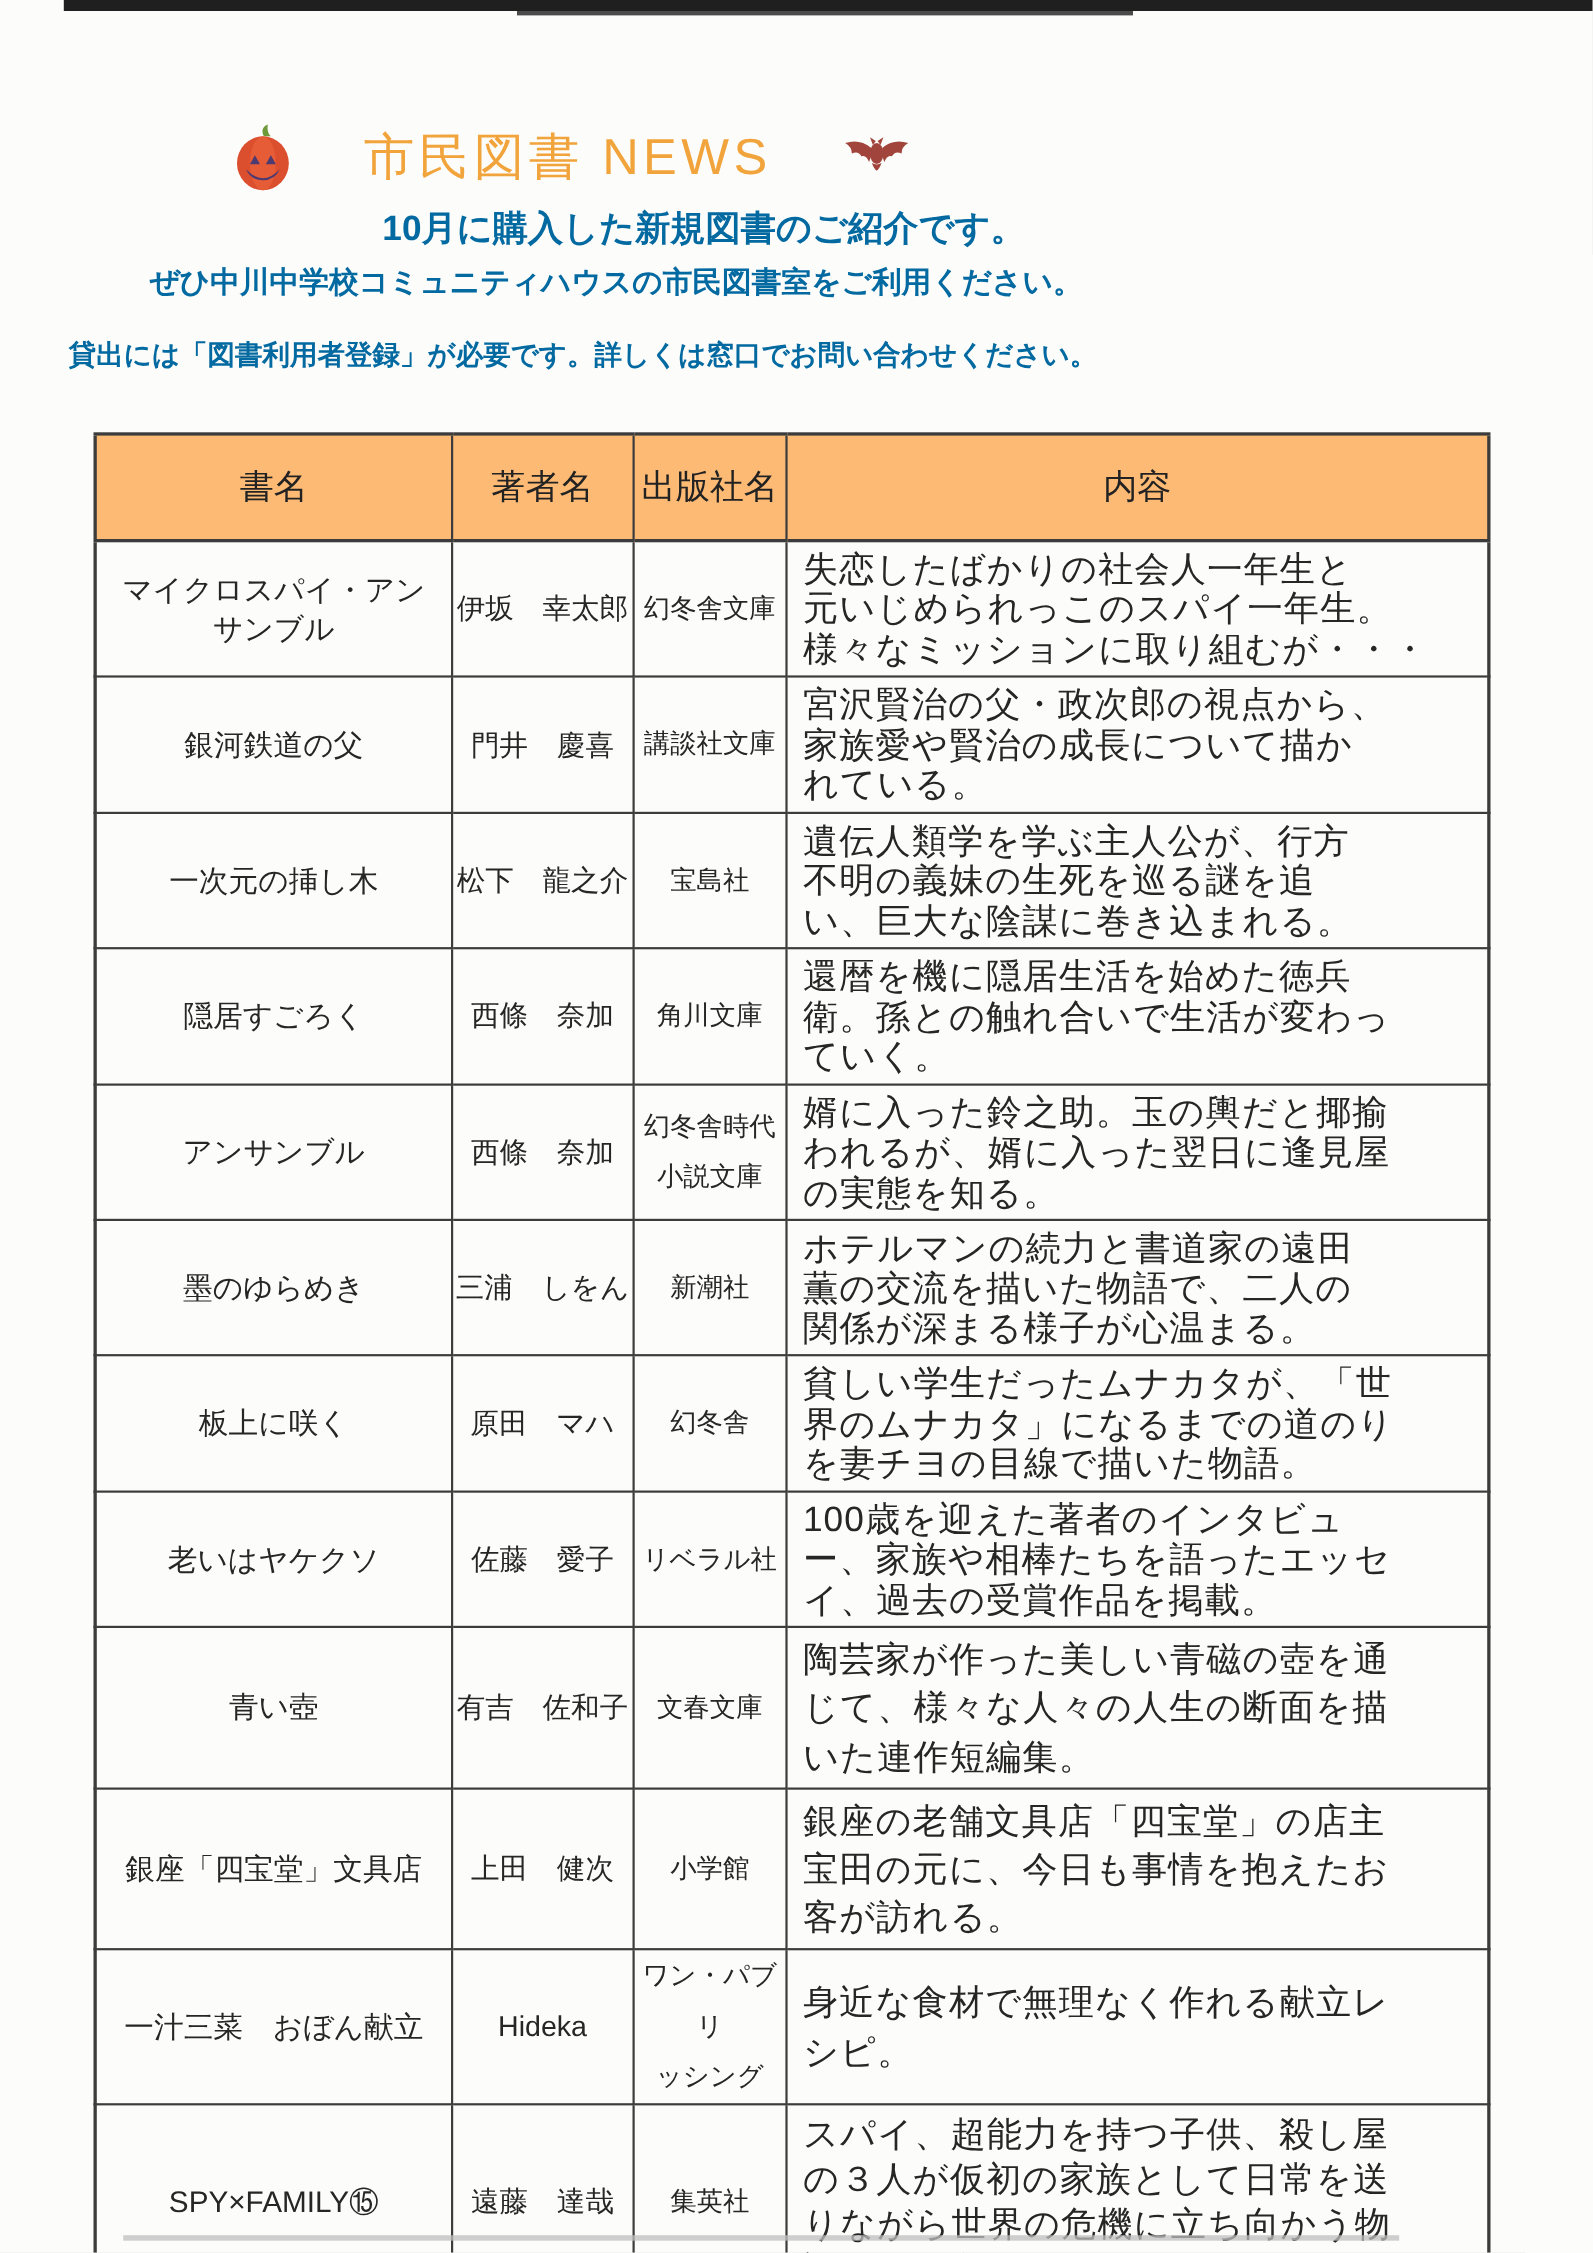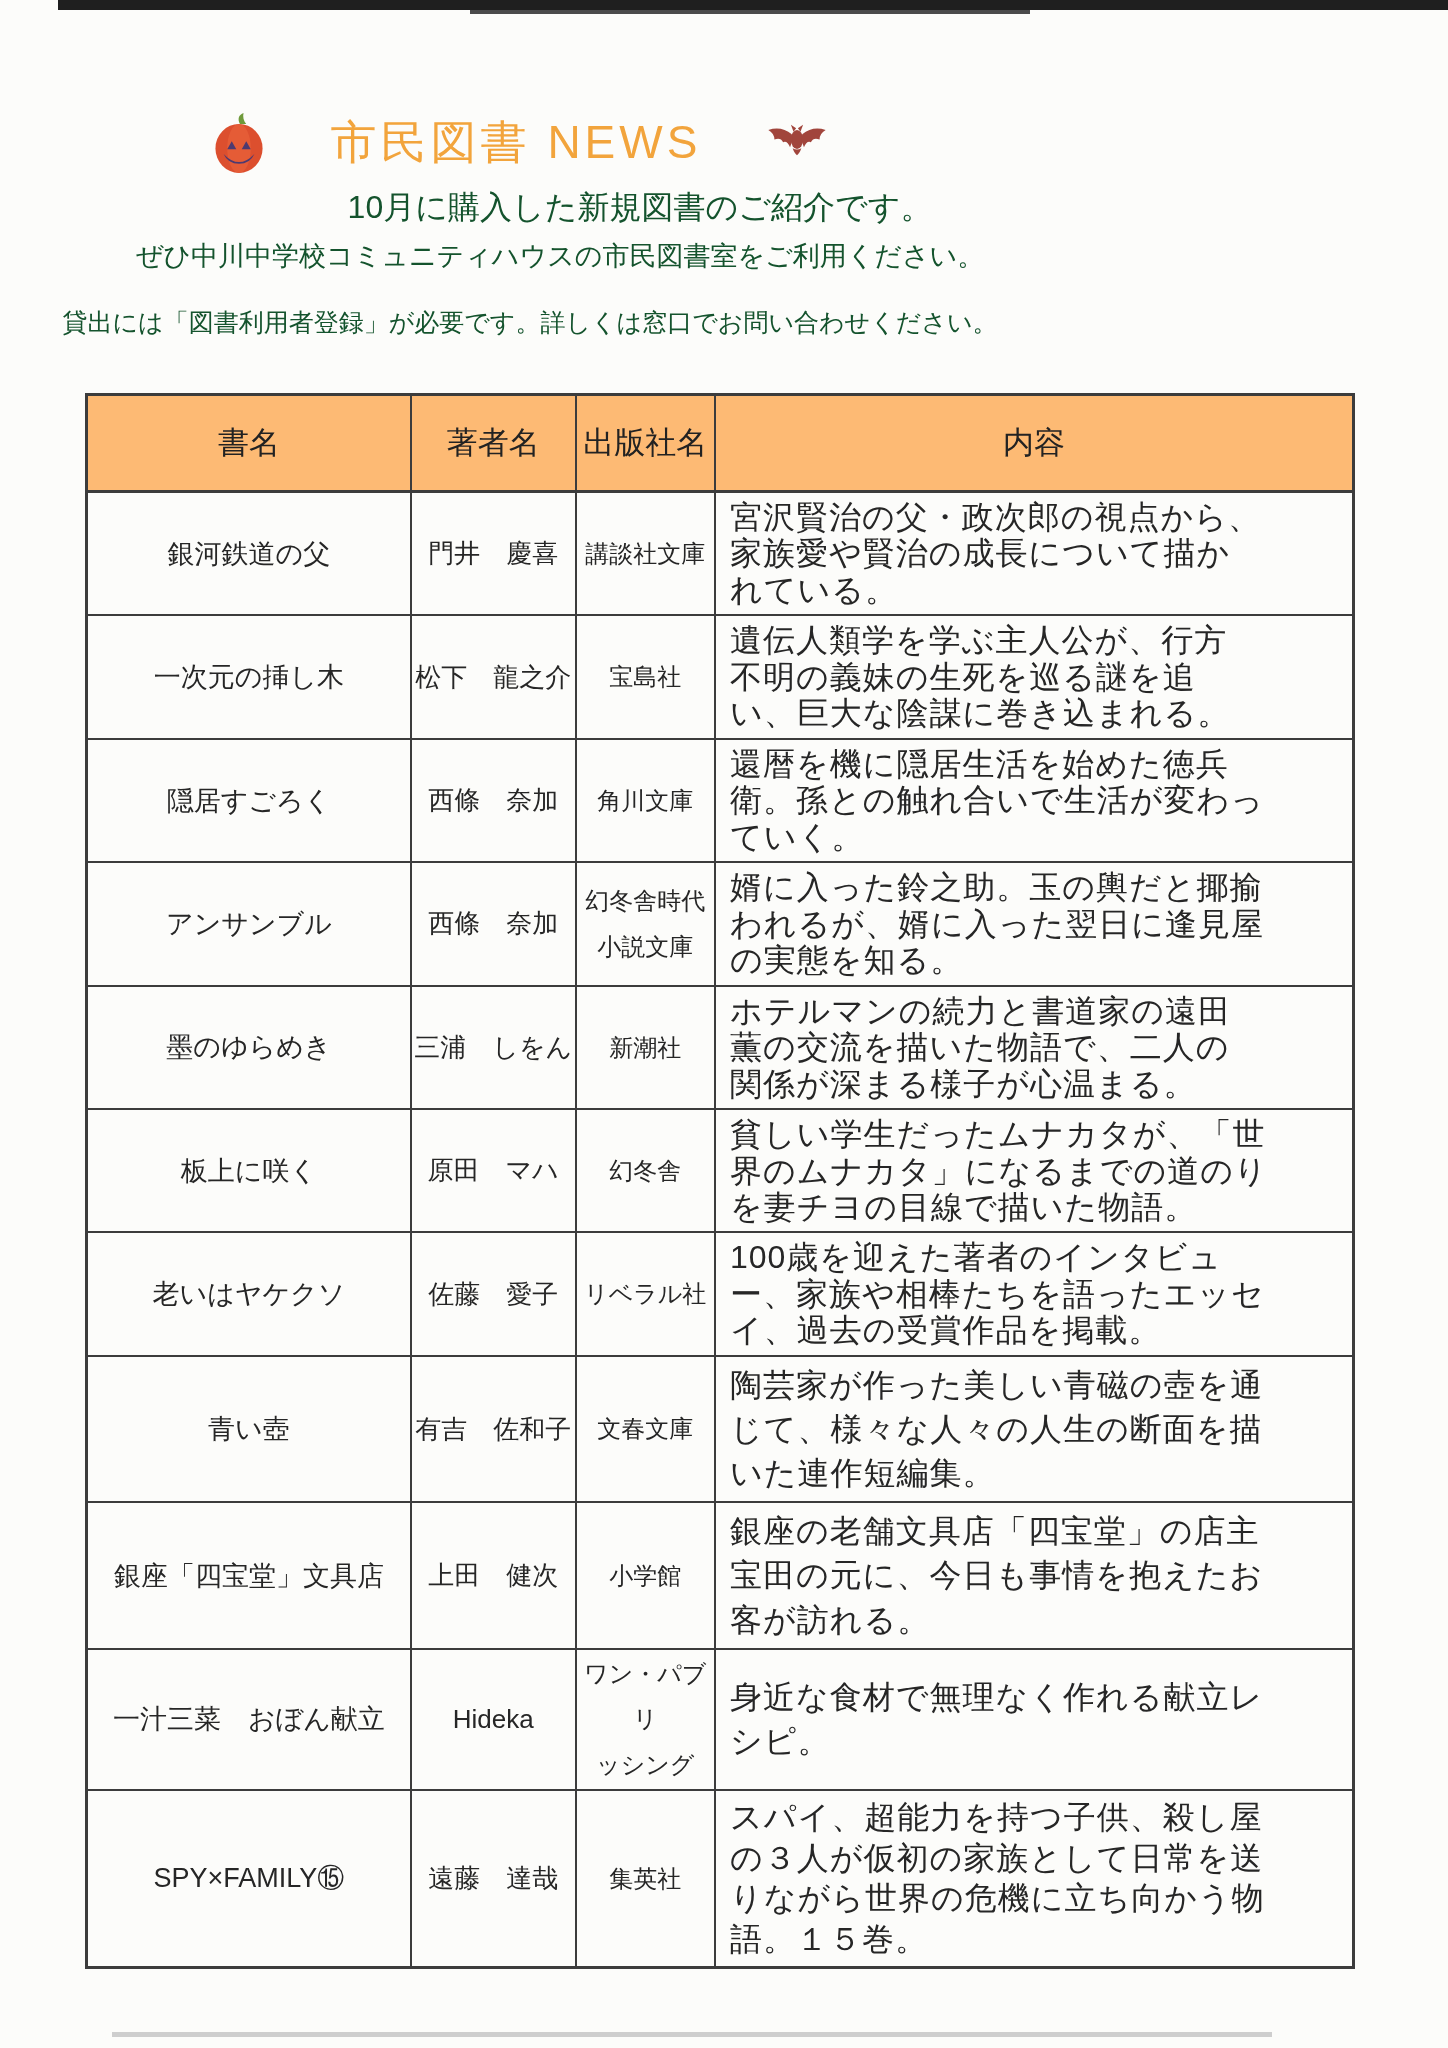--- a/index.html
+++ b/index.html
@@ -10,21 +10,21 @@
   }
   
   .scan-top{position:absolute;top:0;left:58px;right:0;height:10px;background:#1f1f1f;}
   .scan-top2{position:absolute;top:10px;left:470px;width:560px;height:4px;background:#2c2c2c;opacity:.85;}
   .scan-bottom{position:absolute;top:2032px;left:112px;width:1160px;height:5px;background:#bfbfbf;opacity:.75;}
 
   .masthead{display:flex;align-items:center;justify-content:center;gap:63px;margin:112px 0 0 0;width:1040px;}
   .masthead .icon{display:inline-flex;align-items:center;}
   .page-title{margin:0;font-size:46px;font-weight:500;letter-spacing:4px;color:#f2a43c;white-space:nowrap;}
 
-  .intro{margin:0;text-align:center;white-space:nowrap;color:#14532d;}
+  .intro{margin:0;text-align:center;white-space:nowrap;color:#0369a1;font-weight:bold;}
   .intro-1{width:1280px;margin-top:12px;font-size:32px;}
   .intro-2{width:1120px;margin-top:8px;font-size:27px;text-align:center;}
   .intro-3{width:1060px;margin-top:32px;font-size:25px;}
 
   table.book-table{
     border-collapse:collapse;table-layout:fixed;
     width:1270px;margin:54px 0 0 85px;
     border:3px solid #3c3c3c;
   }
   col.c1{width:25.6%}col.c2{width:13%}col.c3{width:11%}col.c4{width:50.4%}
@@ -93,20 +93,28 @@
     <thead>
       <tr>
         <th>書名</th>
         <th>著者名</th>
         <th>出版社名</th>
         <th>内容</th>
       </tr>
     </thead>
     <tbody>
       <tr class="tight">
+        <td class="c-title">マイクロスパイ・アンサンブル</td>
+        <td class="c-author">伊坂　幸太郎</td>
+        <td class="c-pub">幻冬舎文庫</td>
+        <td class="c-desc">失恋したばかりの社会人一年生と
+元いじめられっこのスパイ一年生。
+様々なミッションに取り組むが・・・</td>
+      </tr>
+      <tr class="tight">
         <td class="c-title">銀河鉄道の父</td>
         <td class="c-author">門井　慶喜</td>
         <td class="c-pub">講談社文庫</td>
         <td class="c-desc">宮沢賢治の父・政次郎の視点から、
 家族愛や賢治の成長について描か
 れている。</td>
       </tr>
       <tr class="tight">
         <td class="c-title">一次元の挿し木</td>
         <td class="c-author">松下　龍之介</td>

